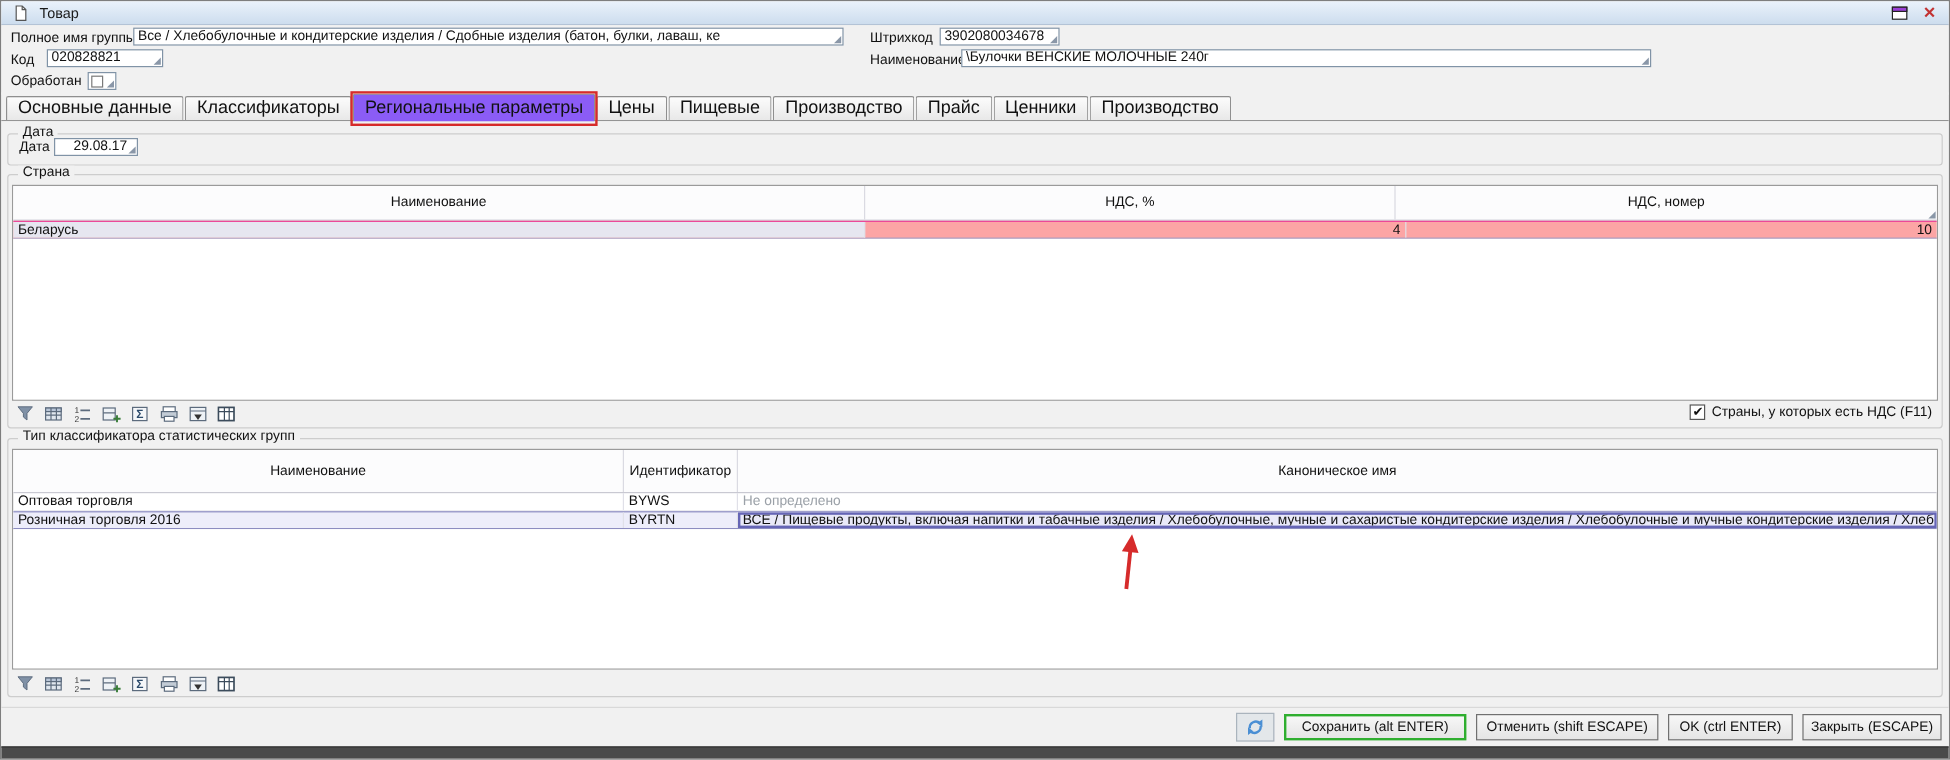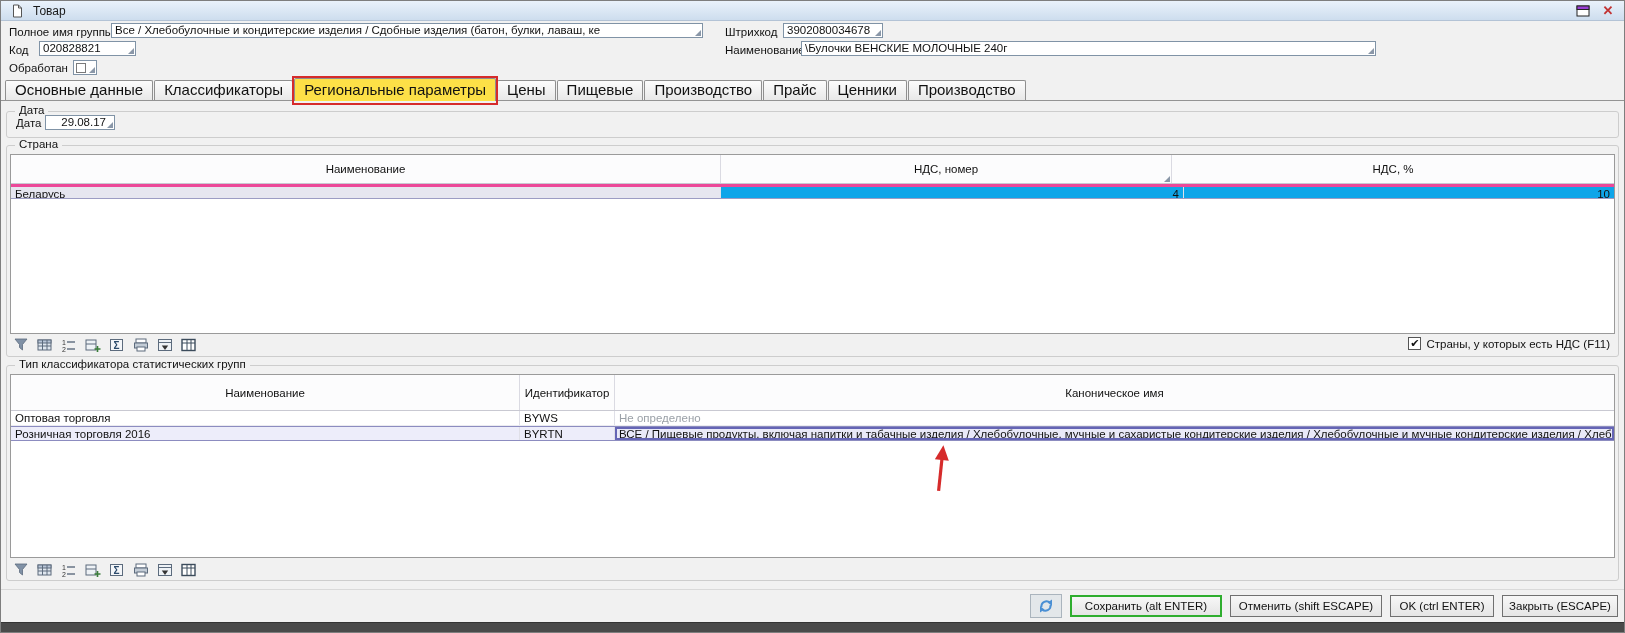--- a/index.html
+++ b/index.html
@@ -26,42 +26,42 @@
   .chkbig{position:absolute;width:24px;height:15px;background:#fff;border:1px solid #8093a6;box-sizing:border-box;}
   .chkbig::before{content:'';position:absolute;left:2px;top:2px;width:8px;height:8px;border:1px solid #7a7a7a;background:#fff;}
   .chkbig::after{content:'';position:absolute;right:1px;bottom:1px;width:0;height:0;
     border-left:6px solid transparent;border-bottom:6px solid #8a97a8;}
   
   .tabbar{position:absolute;top:76px;left:0;right:0;height:24px;display:flex;
     align-items:flex-end;padding-left:4px;border-bottom:1px solid #949494;box-sizing:border-box;background:#f1f1f1;}
   .tab{height:19px;line-height:18px;padding:0 9px;margin-right:1px;font-size:15px;
     background:linear-gradient(#fcfcfc,#e8e8e8);border:1px solid #8f8f8f;border-bottom:none;
     border-radius:2px 2px 0 0;white-space:nowrap;cursor:pointer;}
-  .tab.active{height:22px;line-height:21px;background:#fde047;margin-bottom:-1px;position:relative;z-index:2;margin-top:17px;}
+  .tab.active{height:22px;line-height:21px;background:#8b5cf6;margin-bottom:-1px;position:relative;z-index:2;margin-top:17px;}
   .tab-redbox{position:absolute;left:-3px;top:-3px;right:-3px;bottom:-4px;border:2px solid #d62b2b;pointer-events:none;}
   
   .panel{position:absolute;top:100px;left:0;right:0;bottom:0;background:#f1f1f1;}
   .group{position:absolute;border:1px solid #cdcdcd;border-radius:3px;}
   .legend{position:absolute;top:-8px;left:8px;background:#f1f1f1;padding:0 4px;font-size:11.5px;white-space:nowrap;}
   
   .tbl{position:absolute;left:3px;right:3px;background:#fff;border:1px solid #9a9a9a;
     display:flex;flex-direction:column;overflow:hidden;box-sizing:border-box;}
   .thead{display:flex;background:#fcfcfd;border-bottom:1px solid #c9c9d2;}
   .th{border-right:1px solid #dadae2;display:flex;align-items:center;justify-content:center;
     position:relative;box-sizing:border-box;font-size:11.5px;}
   .th:last-child{border-right:none;}
   .sortmark::after{content:'';position:absolute;right:1px;bottom:1px;width:0;height:0;
     border-left:6px solid transparent;border-bottom:6px solid #8a97a8;}
   .tr{display:flex;height:15px;box-sizing:border-box;border-bottom:1px solid #ebebf0;}
   .td{border-right:1px solid #e0e0e8;box-sizing:border-box;padding:0 4px;line-height:14px;
     white-space:nowrap;overflow:hidden;font-size:11.5px;}
   .td:last-child{border-right:none;}
   .num{text-align:right;}
   .muted{color:#9ba1a8;}
-  .row-sel1{background:#0ea5e9;border-top:3px solid #ec4899;border-bottom:1px solid #9c9cc4;gap:12px;}
+  .row-sel1{background:#fca5a5;border-top:1px solid #ec4899;border-bottom:1px solid #9c9cc4;}
   .row-sel1 .cell-shade{background:#e6e6f0;}
   .row-sel2{background:#ededfa;border-top:1px solid #8c8cc0;border-bottom:1px solid #8c8cc0;}
   .cell-active{border:2px solid #6565b5 !important;background:#e9e9f8;line-height:10px;padding:0 2px;}
   .tfill{flex:1;background:#fff;}
   .c1a{width:710px;} .c1b{width:451px;} .c1c{flex:1;}
   .c2a{width:509px;} .c2b{width:95px;} .c2c{flex:1;}
   
   .toolbar{position:absolute;left:5px;display:flex;align-items:center;gap:6px;}
   .ticon{width:18px;height:16px;display:flex;align-items:center;justify-content:center;cursor:pointer;}
   .f11box{position:absolute;right:8px;display:flex;align-items:center;gap:5px;}
@@ -141,22 +141,22 @@
       <span class="legend">Дата</span>
       <span class="lbl" style="left:9px;top:5px;">Дата</span>
       <div class="field right" style="left:38px;top:3px;width:70px;">29.08.17</div>
     </div>
 
     <div class="group" style="top:44px;left:5px;right:5px;height:210px;">
       <span class="legend">Страна</span>
       <div class="tbl" style="top:8px;height:180px;">
         <div class="thead">
           <div class="th c1a" style="height:28px;">Наименование</div>
+          <div class="th c1c" style="height:28px;">НДС, %</div>
           <div class="th c1b sortmark" style="height:28px;">НДС, номер</div>
-          <div class="th c1c" style="height:28px;">НДС, %</div>
         </div>
         <div class="tr row-sel1">
           <div class="td c1a cell-shade">Беларусь</div>
           <div class="td c1b num">4</div>
           <div class="td c1c num">10</div>
         </div>
         <div class="tfill"></div>
       </div>
 
       <div class="toolbar" style="top:191px;">

